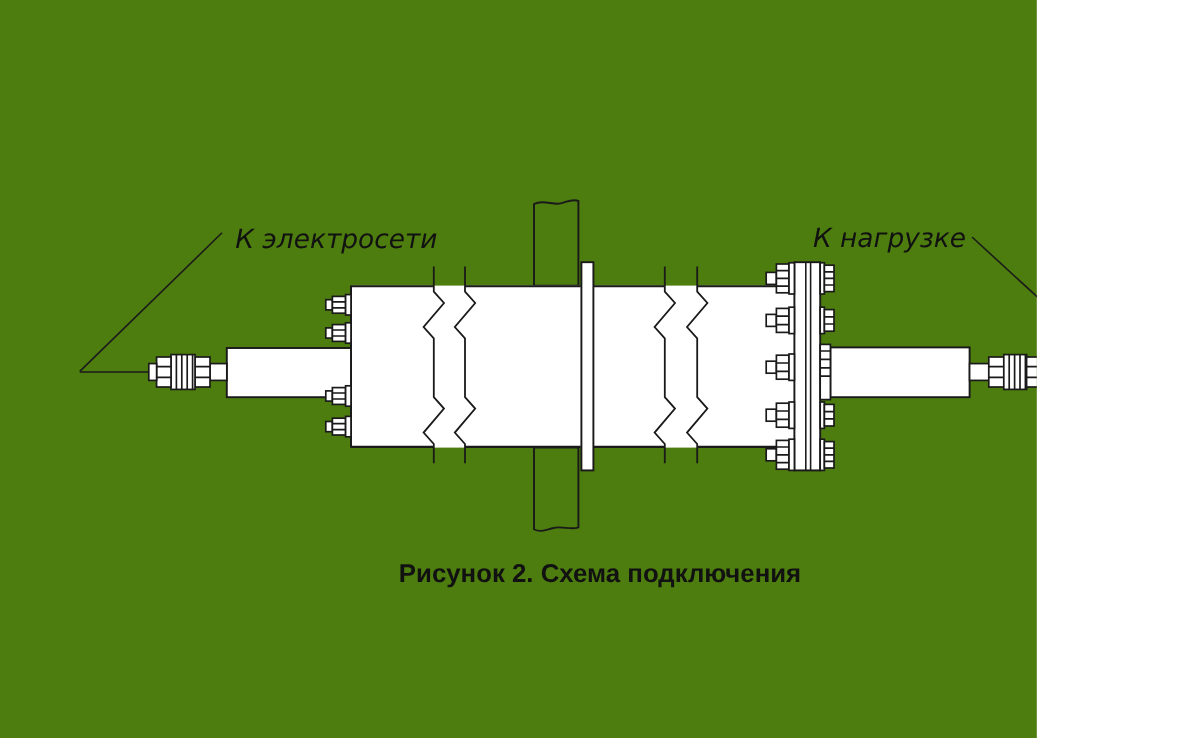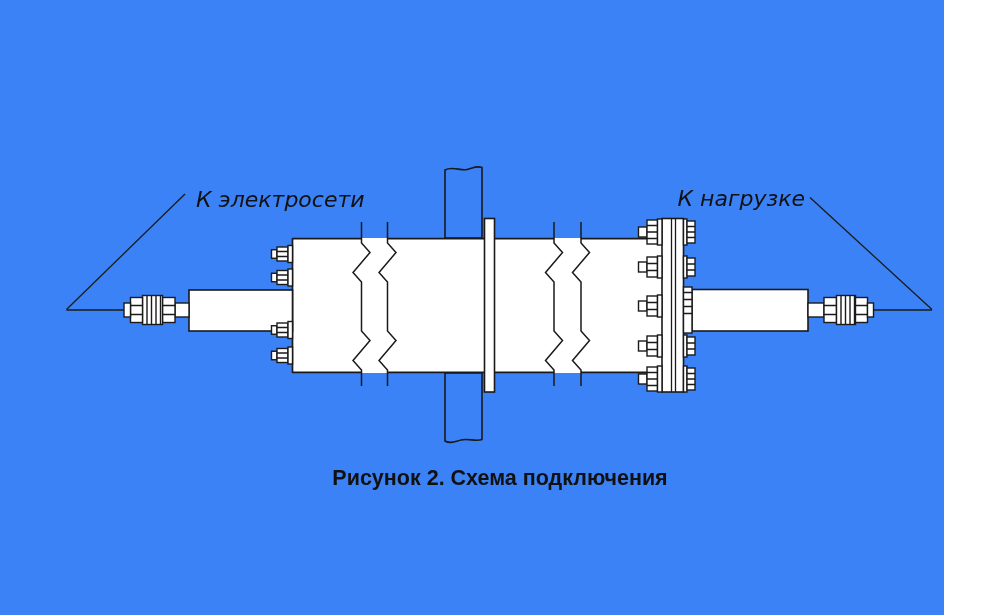--- a/index.html
+++ b/index.html
@@ -1,19 +1,19 @@
 <!DOCTYPE html>
 <html><head>
 <meta charset="utf-8">
 <style>
   html,body{margin:0;padding:0;background:#ffffff;}
   .stage{
     position:relative;
-    width:944px;height:615px;
-    background:#3b82f6;
+    width:864px;height:615px;
+    background:#4d7c0f;
     font-family:"DejaVu Sans","Liberation Sans",sans-serif;
     overflow:hidden;
   }
   svg{display:block;}
   .ann-label{
     font-family:"DejaVu Sans","Liberation Sans",sans-serif;
     font-style:italic;
     font-size:22px;
     fill:#111111;
   }

